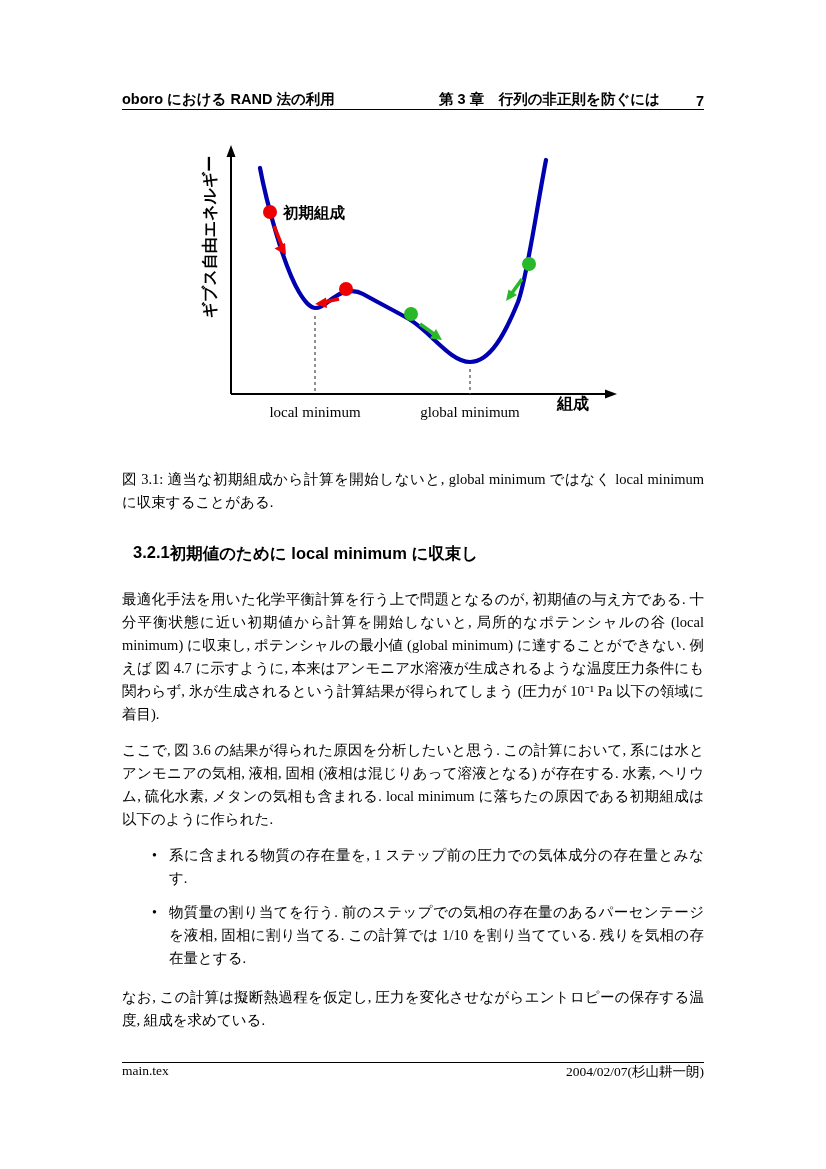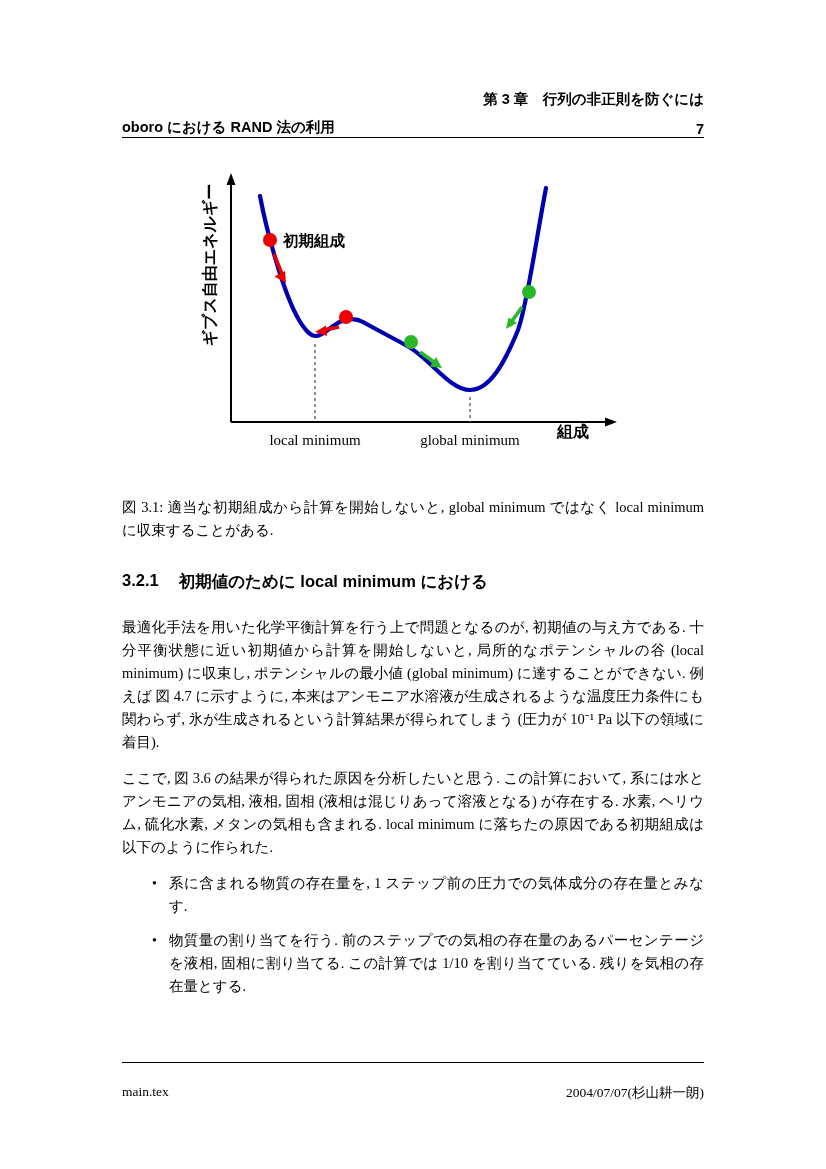--- a/index.html
+++ b/index.html
@@ -20,36 +20,35 @@
   }
   .header {
     display: flex;
     justify-content: space-between;
     align-items: flex-end;
     font-family: "Liberation Sans", sans-serif;
     font-weight: bold;
     font-size: 14.5px;
     border-bottom: 1.5px solid #000;
   }
-  .header-right { display: flex; gap: 12px; align-items: flex-end; flex-direction: column; }
+  .header-right { display: flex; gap: 36px; align-items: flex-end; }
   .figure-wrap { margin: 30px auto 0; width: 440px; }
   p.body {
     font-size: 14.5px;
     line-height: 23px;
     text-align: justify;
     margin: 0 0 13px 0;
   }
   p.caption { margin-top: 39px; }
   .heading {
     font-family: "Liberation Sans", sans-serif;
     font-size: 16.5px;
     font-weight: bold;
-    margin: 29px 0 23px 0;
+    margin: 29px 0 23px 11px;
     display: flex;
-    gap: 20px;
   }
   ul.bullets {
     list-style: none;
     margin: 6px 0 16px 0;
     padding: 0 0 0 30px;
   }
   ul.bullets li {
     position: relative;
     padding-left: 17px;
     margin-bottom: 11px;
@@ -61,21 +60,21 @@
     position: absolute;
     left: 0; top: 0;
     font-size: 14px;
   }
   .footer {
     position: absolute;
     left: 122px;
     width: 582px;
     top: 1062px;
     border-top: 1.5px solid #000;
-    padding-top: 21px;
+    padding-top: 0;
     display: flex;
     justify-content: space-between;
     font-size: 13.5px;
   }
   
   .svg-jp-bold {
     font-family: "Liberation Sans", sans-serif;
     font-weight: bold;
     font-size: 16px;
   }
@@ -153,39 +152,40 @@
         <text class="svg-latin" x="122" y="277" text-anchor="middle">local minimum</text>
         <text class="svg-latin" x="277" y="277" text-anchor="middle">global minimum</text>
       </svg>
     </div>
 
     <p class="body caption">図 3.1: 適当な初期組成から計算を開始しないと, global minimum ではなく local minimum に収束することがある.</p>
 
 
     <div class="heading">
       <span>3.2.1</span>
-      <span>初期値のために local minimum における</span>
+      <span>初期値のために local minimum に収束し</span>
     </div>
 
     <p class="body">最適化手法を用いた化学平衡計算を行う上で問題となるのが, 初期値の与え方である. 十分平衡状態に近い初期値から計算を開始しないと, 局所的なポテンシャルの谷 (local minimum) に収束し, ポテンシャルの最小値 (global minimum) に達することができない. 例えば 図 4.7 に示すように, 本来はアンモニア水溶液が生成されるような温度圧力条件にも関わらず, 氷が生成されるという計算結果が得られてしまう (圧力が 10⁻¹ Pa 以下の領域に着目).</p>
 
     <p class="body">ここで, 図 3.6 の結果が得られた原因を分析したいと思う. この計算において, 系には水とアンモニアの気相, 液相, 固相 (液相は混じりあって溶液となる) が存在する. 水素, ヘリウム, 硫化水素, メタンの気相も含まれる. local minimum に落ちたの原因である初期組成は以下のように作られた.</p>
 
     <ul class="bullets">
       <li>
         <span class="bullet-icon">•</span>
         <span>系に含まれる物質の存在量を, 1 ステップ前の圧力での気体成分の存在量とみなす.</span>
       </li>
       <li>
         <span class="bullet-icon">•</span>
         <span>物質量の割り当てを行う. 前のステップでの気相の存在量のあるパーセンテージを液相, 固相に割り当てる. この計算では 1/10 を割り当てている. 残りを気相の存在量とする.</span>
       </li>
     </ul>
 
+    <p class="body">なお, この計算は擬断熱過程を仮定し, 圧力を変化させながらエントロピーの保存する温度, 組成を求めている.</p>
 
 
   </div>
 
   <div class="footer">
     <span>main.tex</span>
-    <span>2004/07/07(杉山耕一朗)</span>
+    <span>2004/02/07(杉山耕一朗)</span>
   </div>
 </div>
 
 </body></html>

